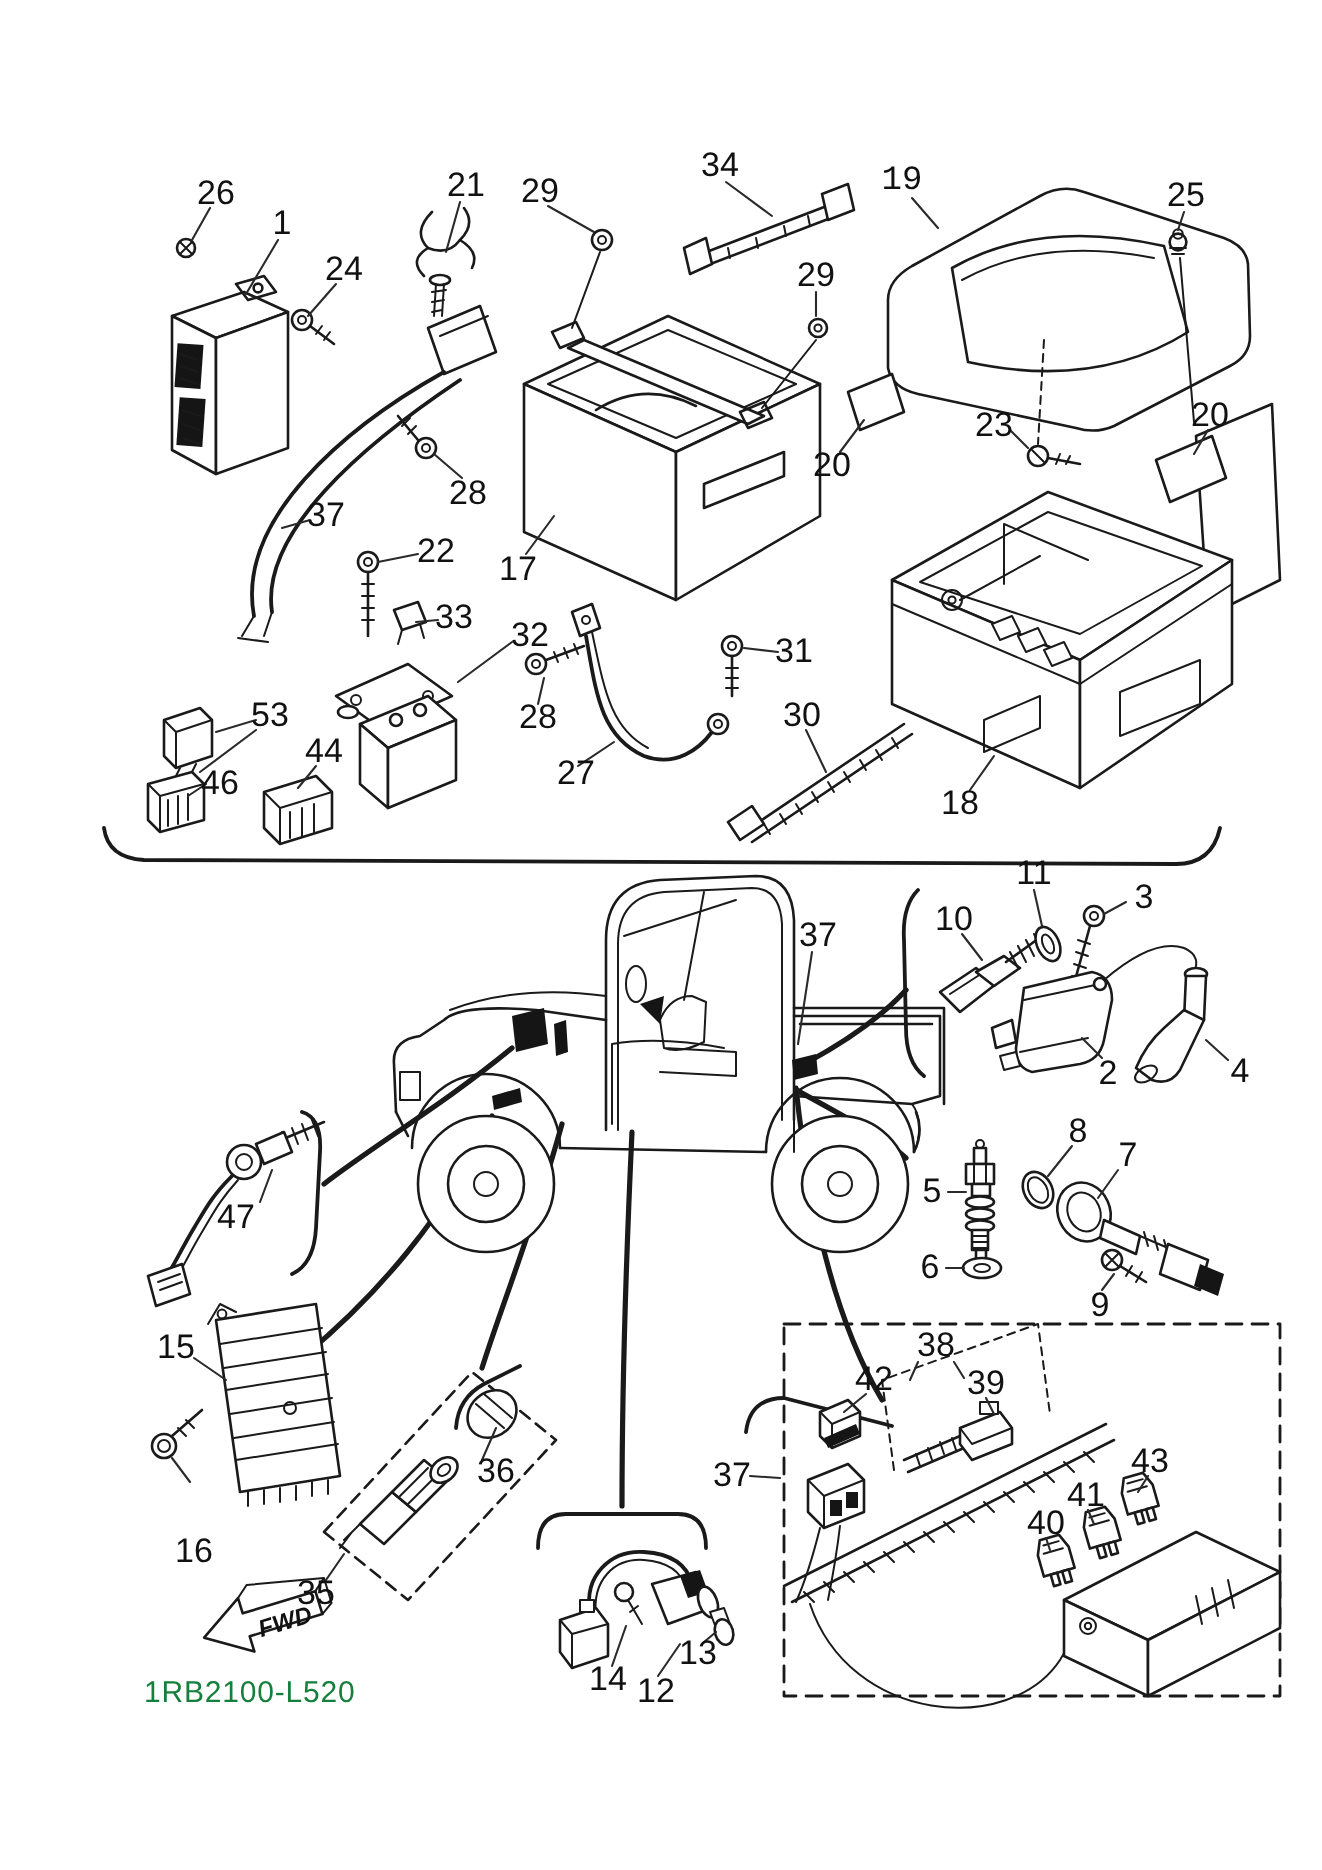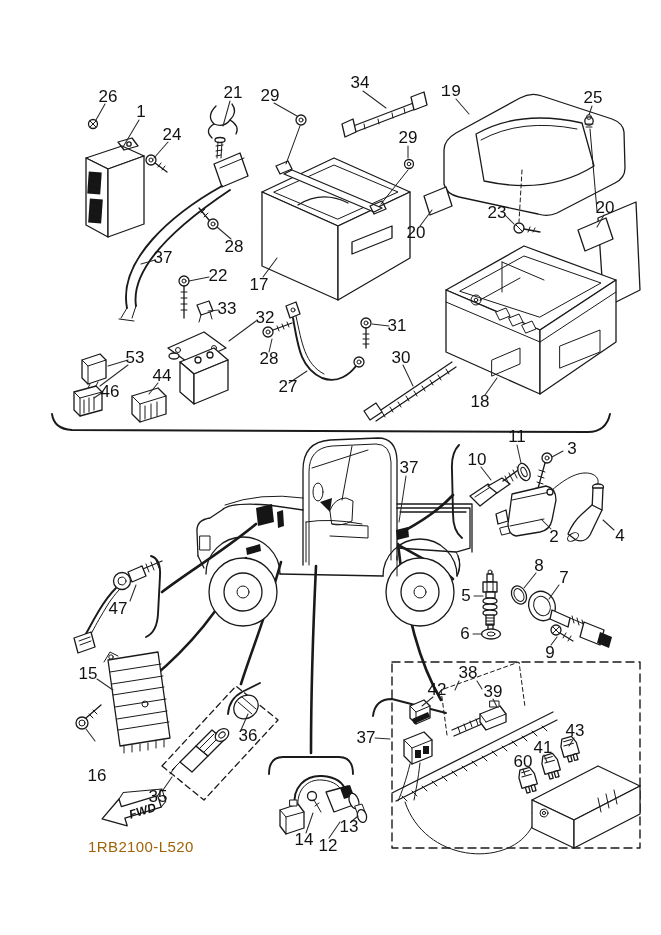--- a/index.html
+++ b/index.html
@@ -11,21 +11,21 @@
   svg .dk{fill:#151515;stroke:none;}
   svg .t{stroke-width:2.6;}
   svg .t2{stroke-width:1.9;}
   svg .th{stroke-width:1;}
   svg .l{stroke-width:1.05;stroke:#2a2a2a;}
   svg .d{stroke-dasharray:6 4;}
   svg .dd{stroke-dasharray:8 5;stroke-width:1.4;}
   svg .ds{stroke-dasharray:4 3;stroke-width:1;}
   svg text{stroke:none;fill:#111;}
   .callout{position:absolute;transform:translate(-50%,-50%);font-size:17px;color:#111;white-space:nowrap;}
-  .diagram-code{position:absolute;left:88px;top:838px;font-size:15px;letter-spacing:.4px;color:#a16207;text-align:right;}
+  .diagram-code{position:absolute;left:72px;top:838px;font-size:15px;letter-spacing:.4px;color:#15803d;text-align:right;}
 </style>
 </head>
 <body>
 
 <div class="page">
 
 <svg width="661" height="935" viewBox="0 0 661 935">
 <defs>
   <g id="fuse">
     <path class="w" d="M0,7 L3,0 L13,0 L16,7 L16,18 L0,18 Z"></path>
@@ -460,21 +460,21 @@
       <div class="callout" style="left: 465px; top: 634px;">6</div>
       <div class="callout" style="left: 550px; top: 653px;">9</div>
       <div class="callout" style="left: 118px; top: 609px;">47</div>
       <div class="callout" style="left: 88px; top: 674px;">15</div>
       <div class="callout" style="left: 97px; top: 776px;">16</div>
       <div class="callout" style="left: 248px; top: 736px;">36</div>
       <div class="callout" style="left: 158px; top: 797px;">35</div>
       <div class="callout" style="left: 468px; top: 673px;">38</div>
       <div class="callout" style="left: 493px; top: 692px;">39</div>
       <div class="callout" style="left: 437px; top: 690px;">42</div>
-      <div class="callout" style="left: 523px; top: 762px;">60</div>
+      <div class="callout" style="left: 523px; top: 762px;">40</div>
       <div class="callout" style="left: 543px; top: 748px;">41</div>
       <div class="callout" style="left: 575px; top: 731px;">43</div>
       <div class="callout" style="left: 366px; top: 738px;">37</div>
       <div class="callout" style="left: 304px; top: 840px;">14</div>
       <div class="callout" style="left: 328px; top: 846px;">12</div>
       <div class="callout" style="left: 349px; top: 827px;">13</div>
     </div>
 
 <div class="diagram-code">1RB2100-L520</div>
 

